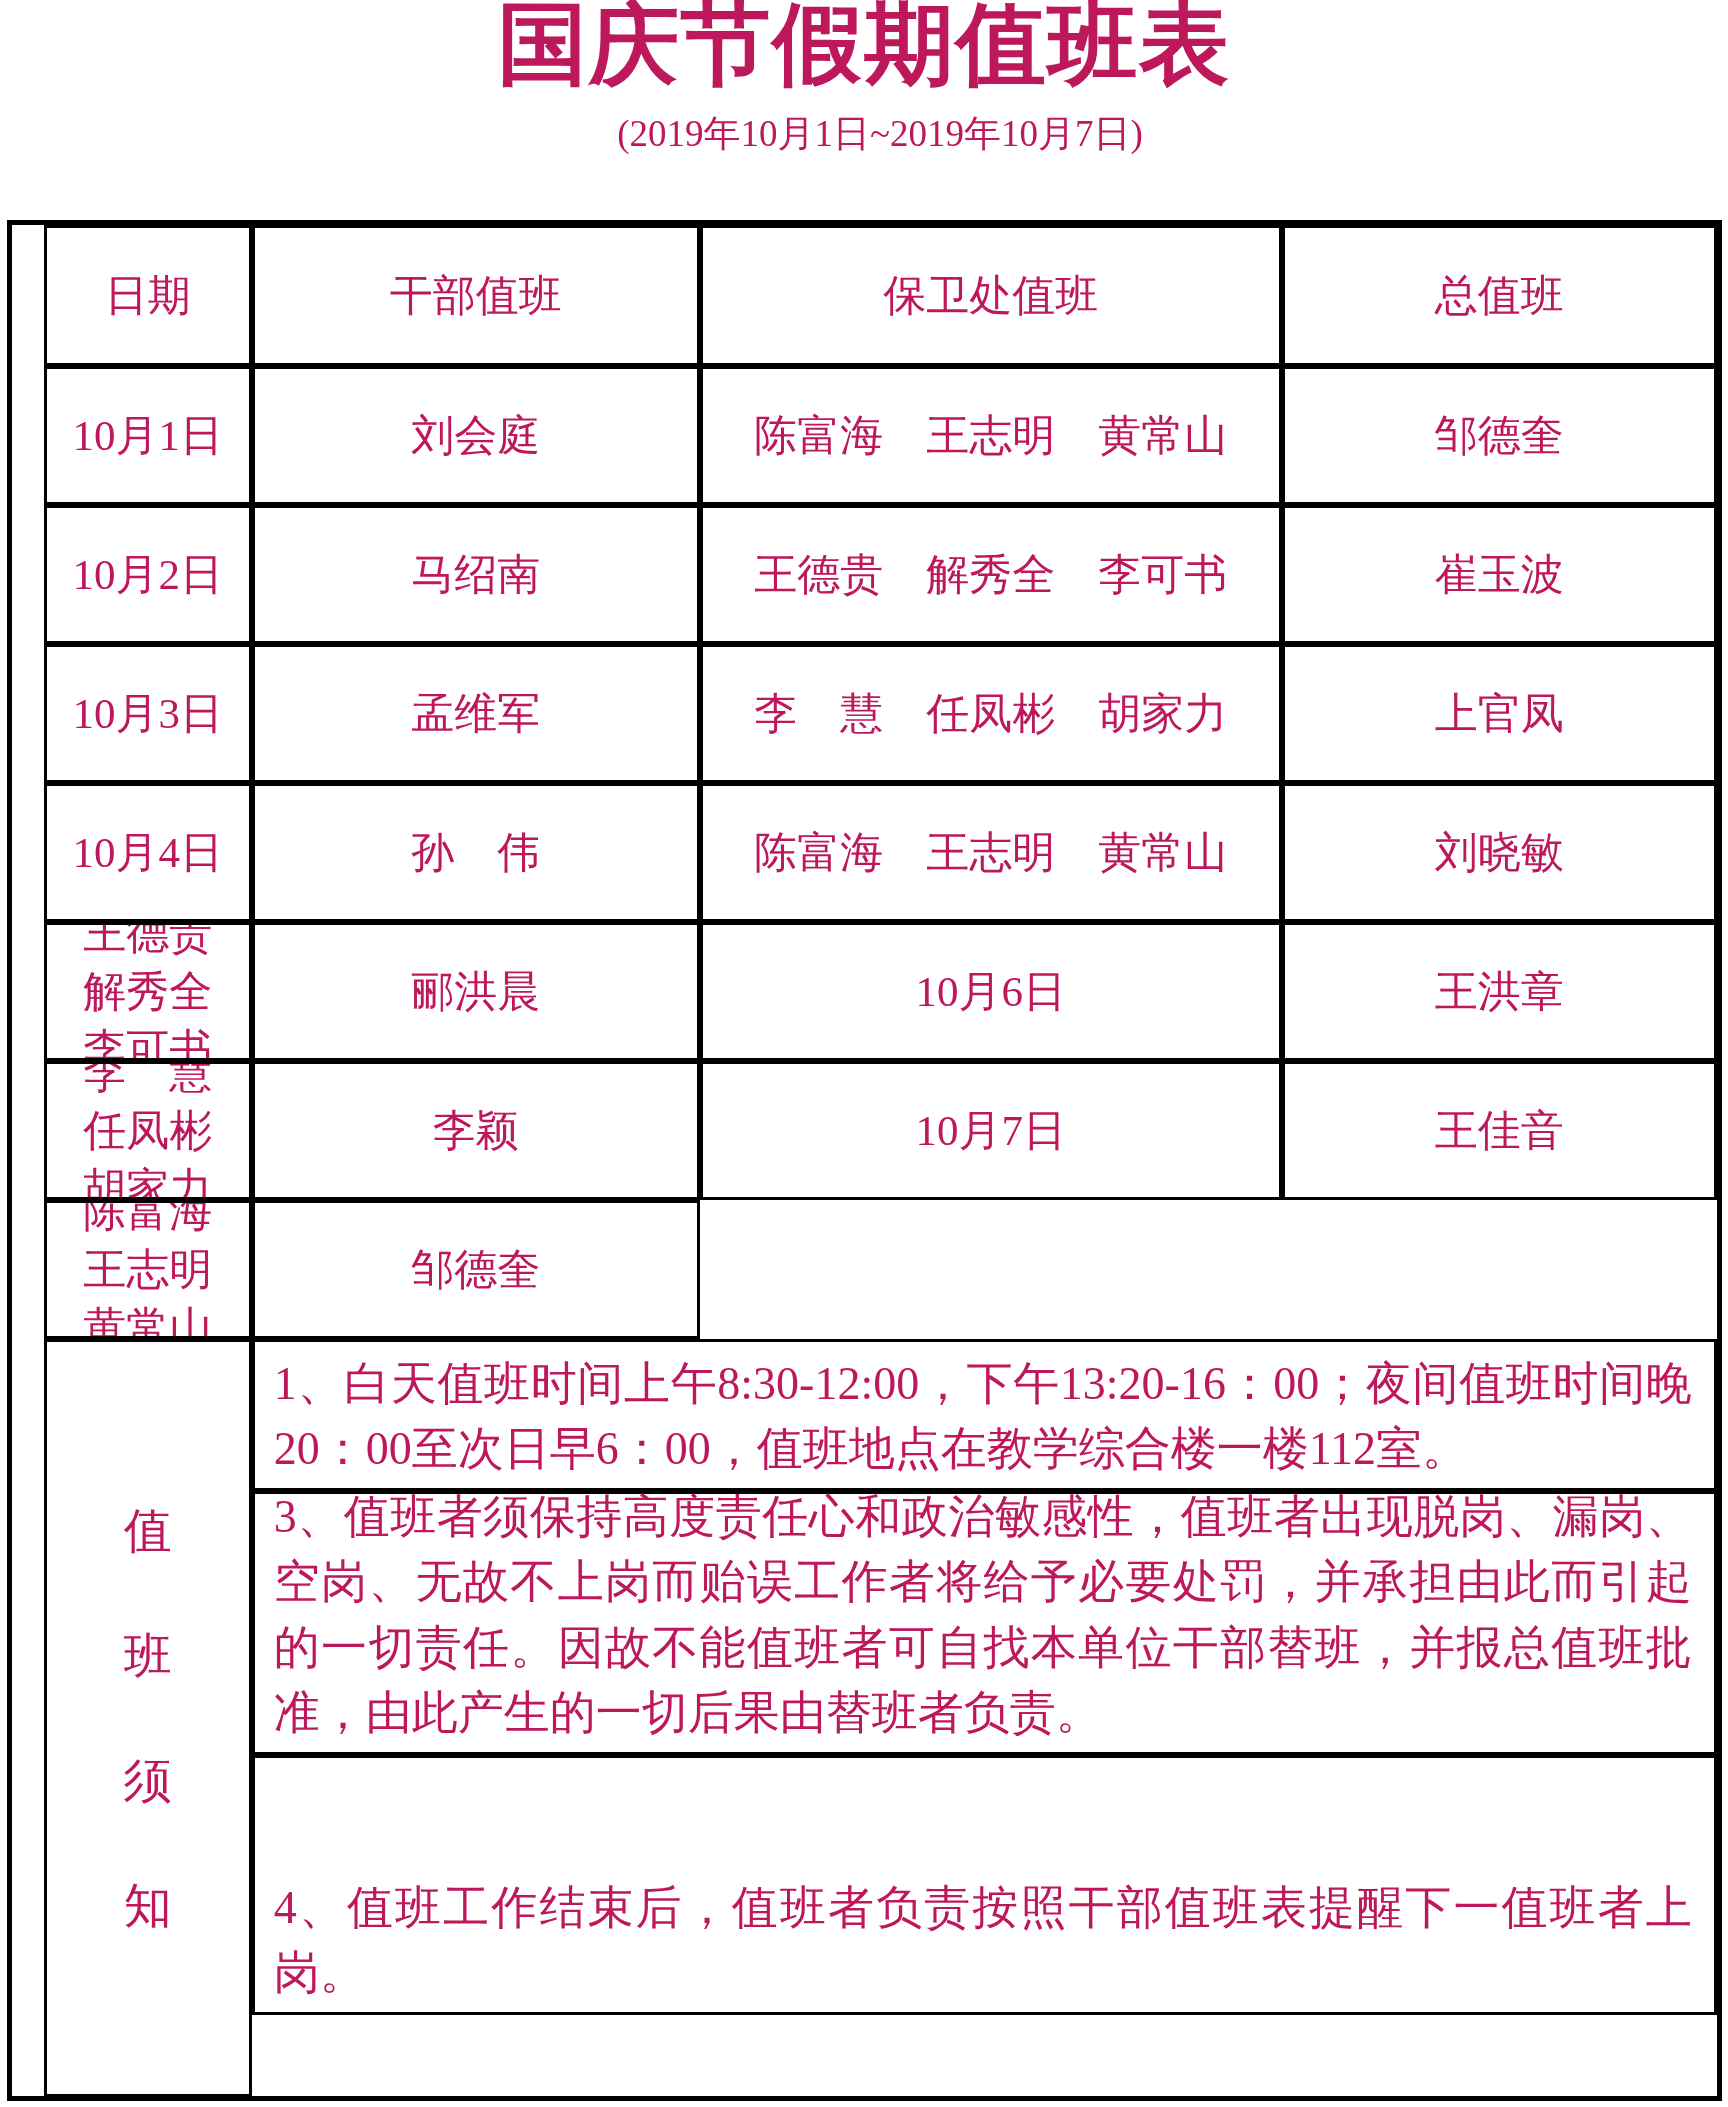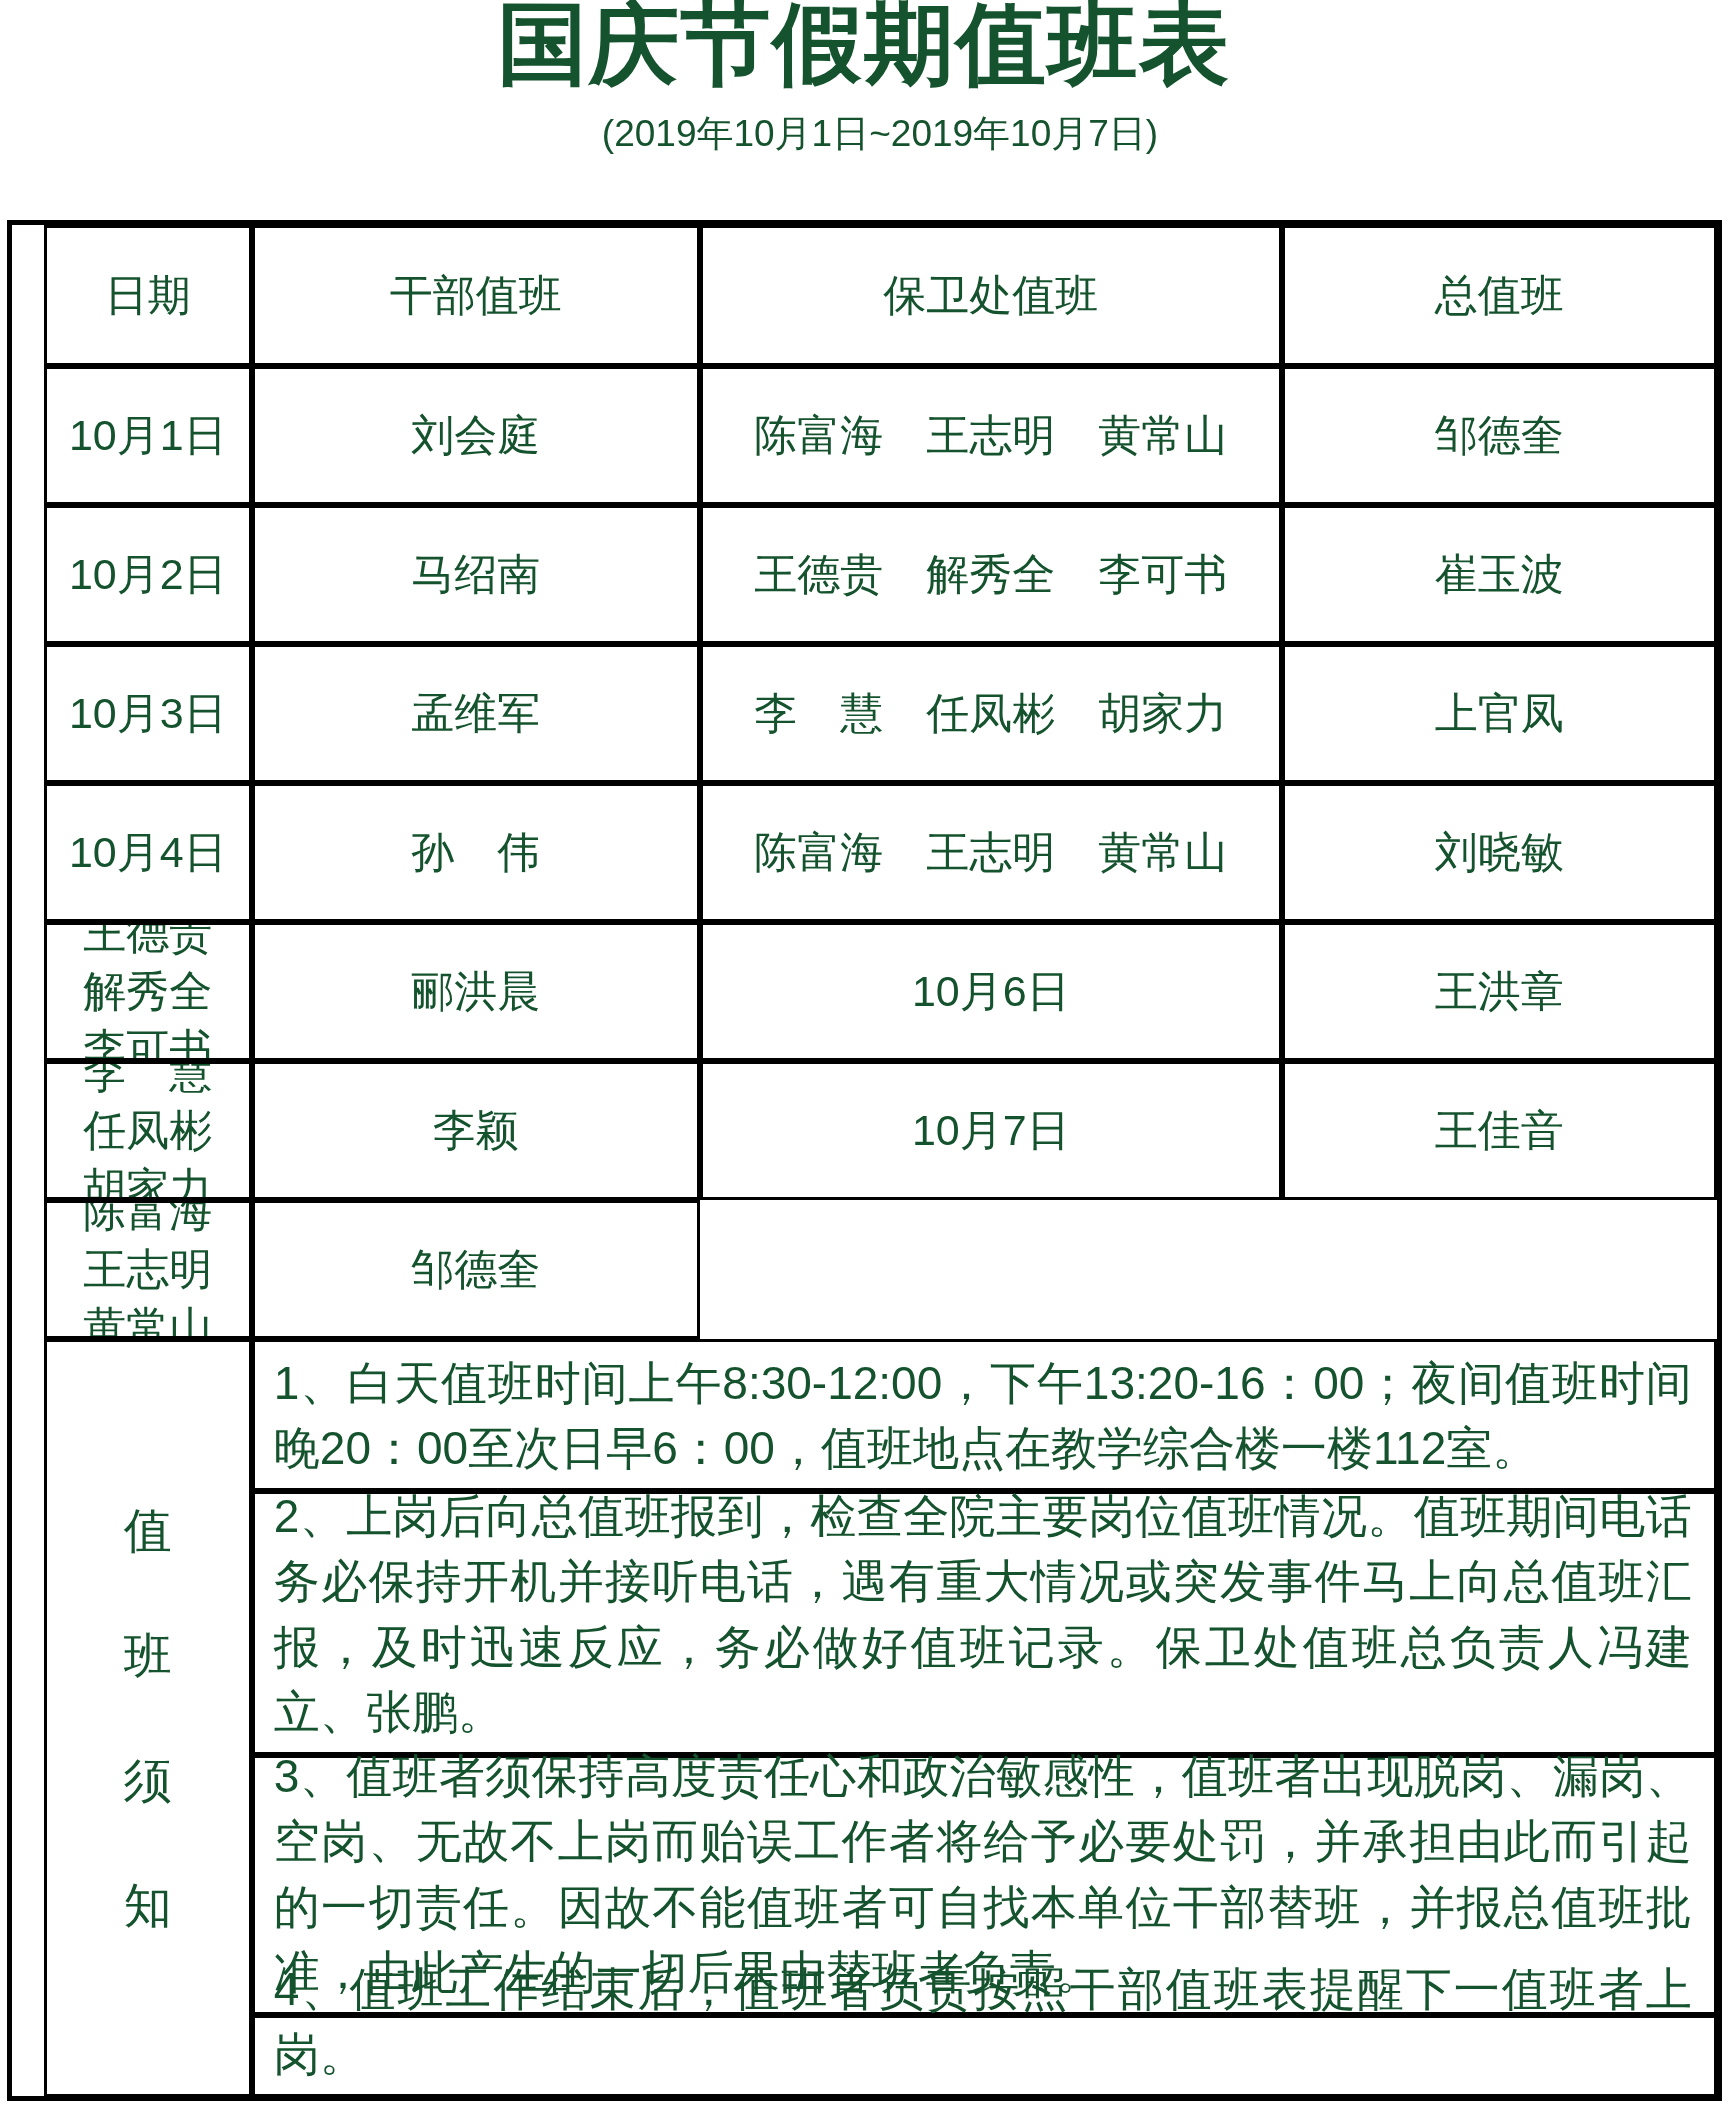--- a/index.html
+++ b/index.html
@@ -1,21 +1,21 @@
 <!DOCTYPE html>
 <html style="font-size:13.6px"><head>
 <meta charset="utf-8">
 <style>
   html,body{margin:0;padding:0;background:#ffffff;}
   .page{
     position:relative;
     width:1728px;height:2107px;
     background:#ffffff;
-    font-family:Liberation Sans, sans-serif;
-    color:#14532d;
+    font-family:Liberation Serif, serif;
+    color:#be185d;
     overflow:hidden;
   }
   .title{
     position:absolute;top:-6.8px;left:0;width:100%;
     text-align:center;
     font-size:90px;font-weight:900;
     letter-spacing:1.7px;
     line-height:1.15;
   }
   .subtitle{
@@ -114,23 +114,20 @@
       <span>值</span>
       <span>班</span>
       <span>须</span>
       <span>知</span>
     </div>
 
     <div class="note-cell">
       <div>1、白天值班时间上午8:30-12:00，下午13:20-16：00；夜间值班时间晚20：00至次日早6：00，值班地点在教学综合楼一楼112室。</div>
     </div>
     <div class="note-cell">
-      <div>2、上岗后向总值班报到，检查全院主要岗位值班情况。值班期间电话务必保持开机并接听电话，遇有重大情况或突发事件马上向总值班汇报，及时迅速反应，务必做好值班记录。保卫处值班总负责人冯建立、张鹏。</div>
-    </div>
-    <div class="note-cell">
       <div>3、值班者须保持高度责任心和政治敏感性，值班者出现脱岗、漏岗、空岗、无故不上岗而贻误工作者将给予必要处罚，并承担由此而引起的一切责任。因故不能值班者可自找本单位干部替班，并报总值班批准，由此产生的一切后果由替班者负责。</div>
     </div>
     <div class="note-cell">
       <div>4、值班工作结束后，值班者负责按照干部值班表提醒下一值班者上岗。</div>
     </div>
 
   </div>
 </div>
 
 

